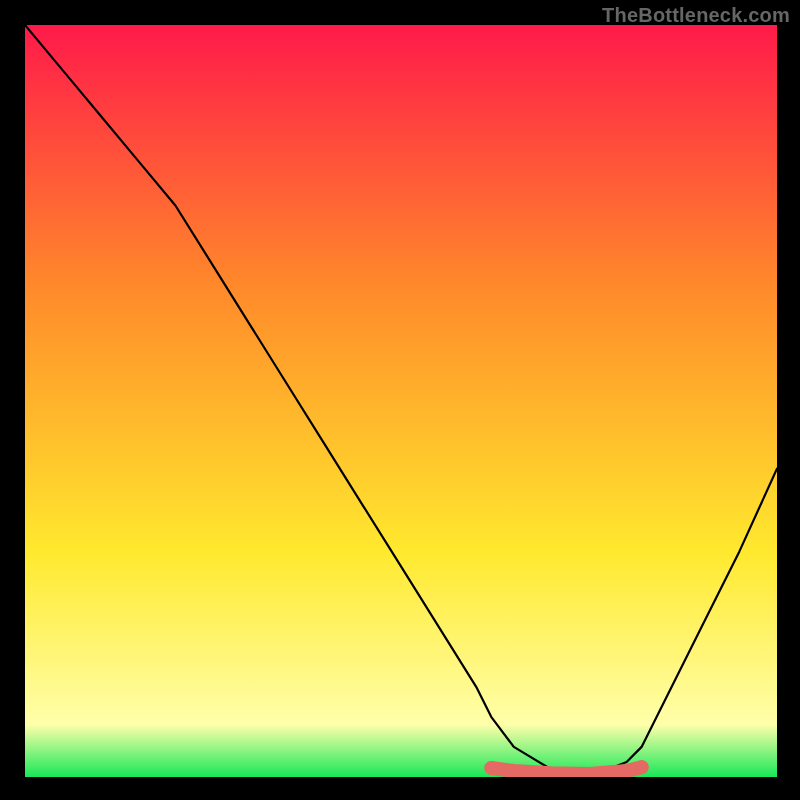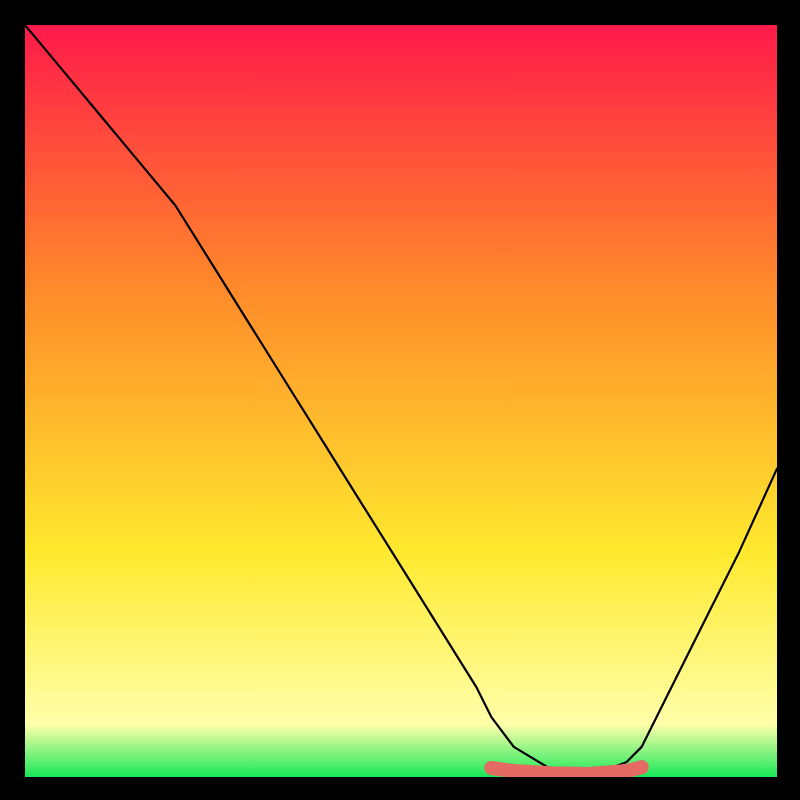--- a/index.html
+++ b/index.html
@@ -56,20 +56,21 @@
   }
   .marker-dot {
     fill: #e46a63;
   }
 </style>
 </head>
 <body>
 
 <div class="stage">
 
+  <div class="watermark">TheBottleneck.com</div>
 
   <div class="plot">
     <svg viewBox="0 0 752 752" preserveAspectRatio="none">
       <defs>
         <linearGradient id="bg-grad" x1="0" y1="0" x2="0" y2="1">
           <stop offset="0" stop-color="#ff1a4a"></stop>
           <stop offset="0.35" stop-color="#ff8a2a"></stop>
           <stop offset="0.70" stop-color="#ffe92e"></stop>
           <stop offset="0.93" stop-color="#ffffaa"></stop>
           <stop offset="1" stop-color="#18e858"></stop>

